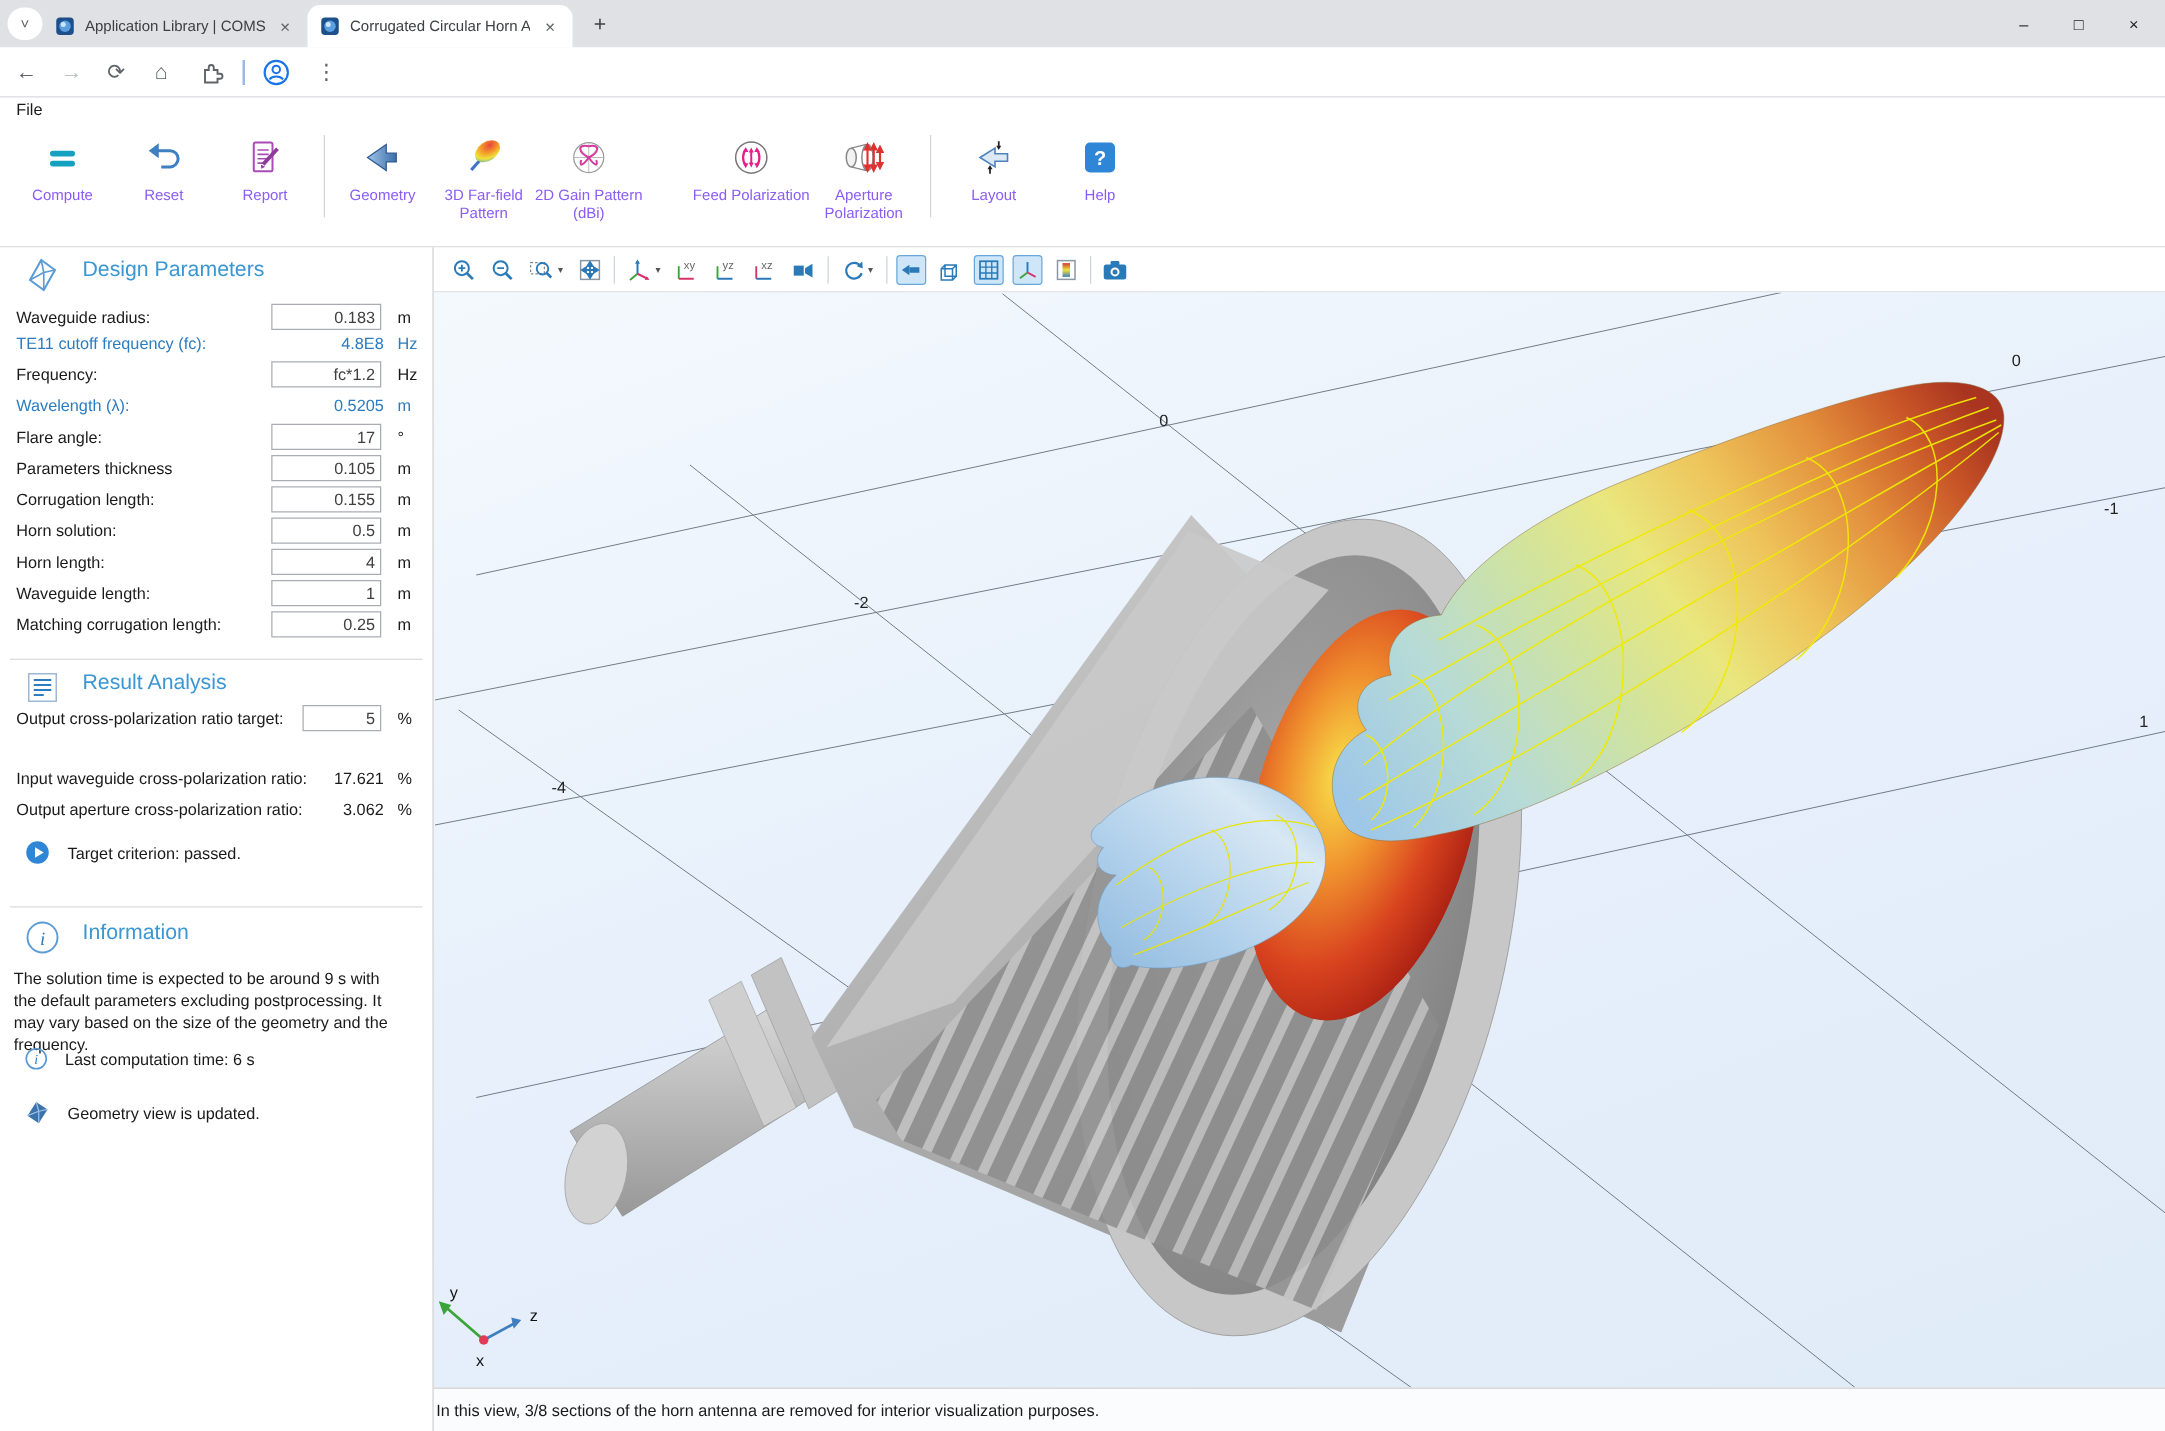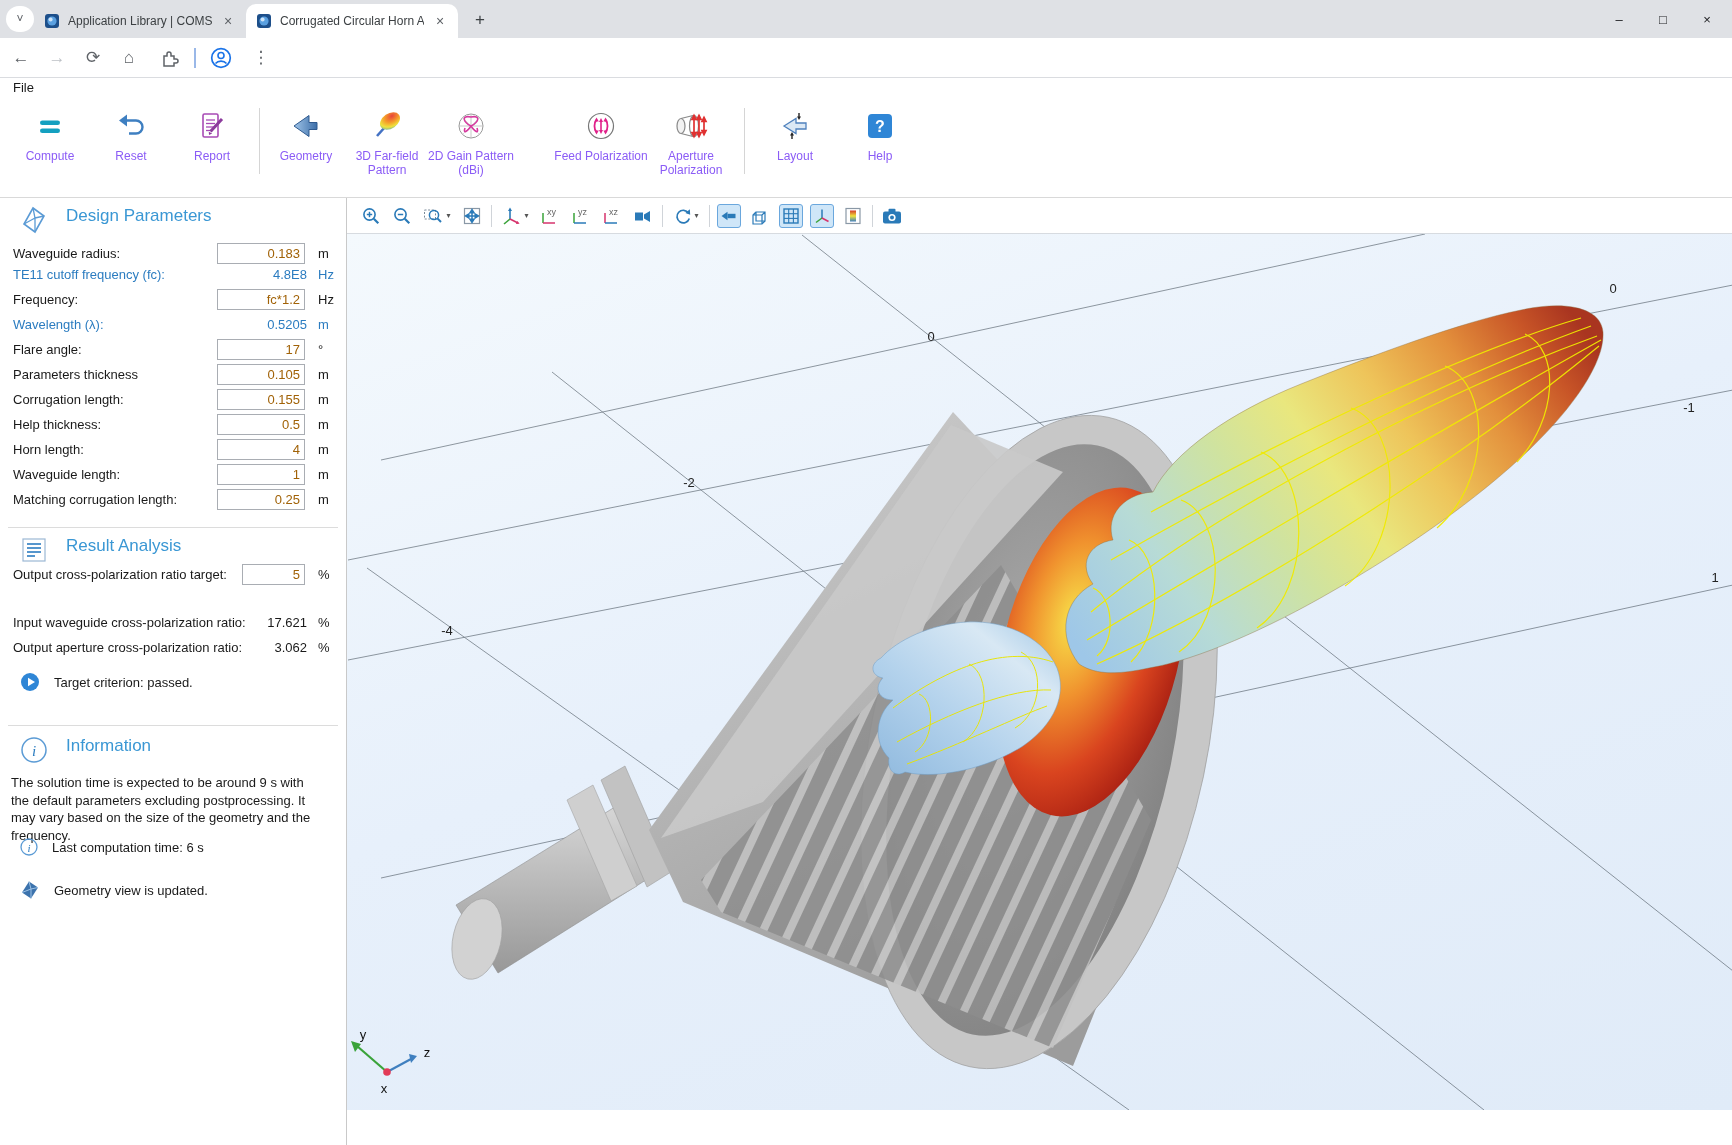--- a/index.html
+++ b/index.html
@@ -35,21 +35,21 @@
   .tsep { position:absolute; top:10px; width:1px; height:66px; background:#d5d5d5; }
   .hline { position:absolute; left:0; top:197px; width:100%; height:1px; background:#d9d9d9; }
 
   
   .sidebar { position:absolute; left:0; top:198px; width:346px; height:947px; background:#fff; }
   .sec-head { position:absolute; left:20px; display:flex; align-items:flex-start; gap:18px; }
   .sec-title { font-size:17px; color:#3a97d4; }
   .prow { position:absolute; left:0; width:346px; height:25px; }
   .plabel { position:absolute; left:13px; top:4px; font-size:13px; color:#1a1a1a; }
   .plabel.blue, .pval.blue, .unit.blue { color:#2b7cc0; }
-  .pbox { position:absolute; left:217px; top:1px; width:88px; height:21px; border:1px solid #a9adb3; font-size:13px; text-align:right; padding:0 4px; color:#a16207; font-family:"Liberation Sans",sans-serif; background:#fff; }
+  .pbox { position:absolute; left:217px; top:1px; width:88px; height:21px; border:1px solid #a9adb3; font-size:13px; text-align:right; padding:0 4px; color:#404040; font-family:"Liberation Sans",sans-serif; background:#fff; }
   .pbox.small { left:242px; width:63px; }
   .pval { position:absolute; right:39px; top:4px; font-size:13px; color:#1a1a1a; }
   .unit { position:absolute; left:318px; top:4px; font-size:13px; color:#1a1a1a; }
   .sdiv { position:absolute; left:8px; width:330px; height:1px; background:#dcdcdc; }
   .statusrow { position:absolute; left:20px; display:flex; align-items:center; gap:14px; font-size:13px; color:#1a1a1a; }
   .infotext { position:absolute; left:11px; width:312px; font-size:13px; line-height:17.5px; color:#1a1a1a; }
 
   
   .gpanel { position:absolute; left:346px; top:198px; width:1386px; height:947px; border-left:1px solid #c9c9c9; }
   .gtoolbar { position:absolute; left:0; top:0; width:100%; height:36px; background:#fff; display:flex; align-items:center; gap:7px; padding-left:12px; border-bottom:1px solid #d7dbe0; }
@@ -305,21 +305,21 @@
       <span class="plabel">Parameters thickness</span>
       <input class="pbox" value="0.105" style="">
       <span class="unit">m</span>
     </div>
     <div class="prow" style="top:190px">
       <span class="plabel">Corrugation length:</span>
       <input class="pbox" value="0.155" style="">
       <span class="unit">m</span>
     </div>
     <div class="prow" style="top:215px">
-      <span class="plabel">Help thickness:</span>
+      <span class="plabel">Horn solution:</span>
       <input class="pbox" value="0.5" style="">
       <span class="unit">m</span>
     </div>
     <div class="prow" style="top:240px">
       <span class="plabel">Horn length:</span>
       <input class="pbox" value="4" style="">
       <span class="unit">m</span>
     </div>
     <div class="prow" style="top:265px">
       <span class="plabel">Waveguide length:</span>
@@ -659,15 +659,18 @@
       <span class="tick" style="left:100px; top:396px">-4</span>
       <span class="tick" style="left:1266px; top:54px">0</span>
       <span class="tick" style="left:1342px; top:173px">-1</span>
       <span class="tick" style="left:1368px; top:343px">1</span>
 
       <span class="triadlabel" style="left:16px; top:800px">y</span>
       <span class="triadlabel" style="left:80px; top:818px">z</span>
       <span class="triadlabel" style="left:37px; top:854px">x</span>
     </div>
 
+    <div class="captionrow">
+      <span class="caption">In this view, 3/8 sections of the horn antenna are removed for interior visualization purposes.</span>
+    </div>
   </div>
 
 </div>
 
 </body></html>

